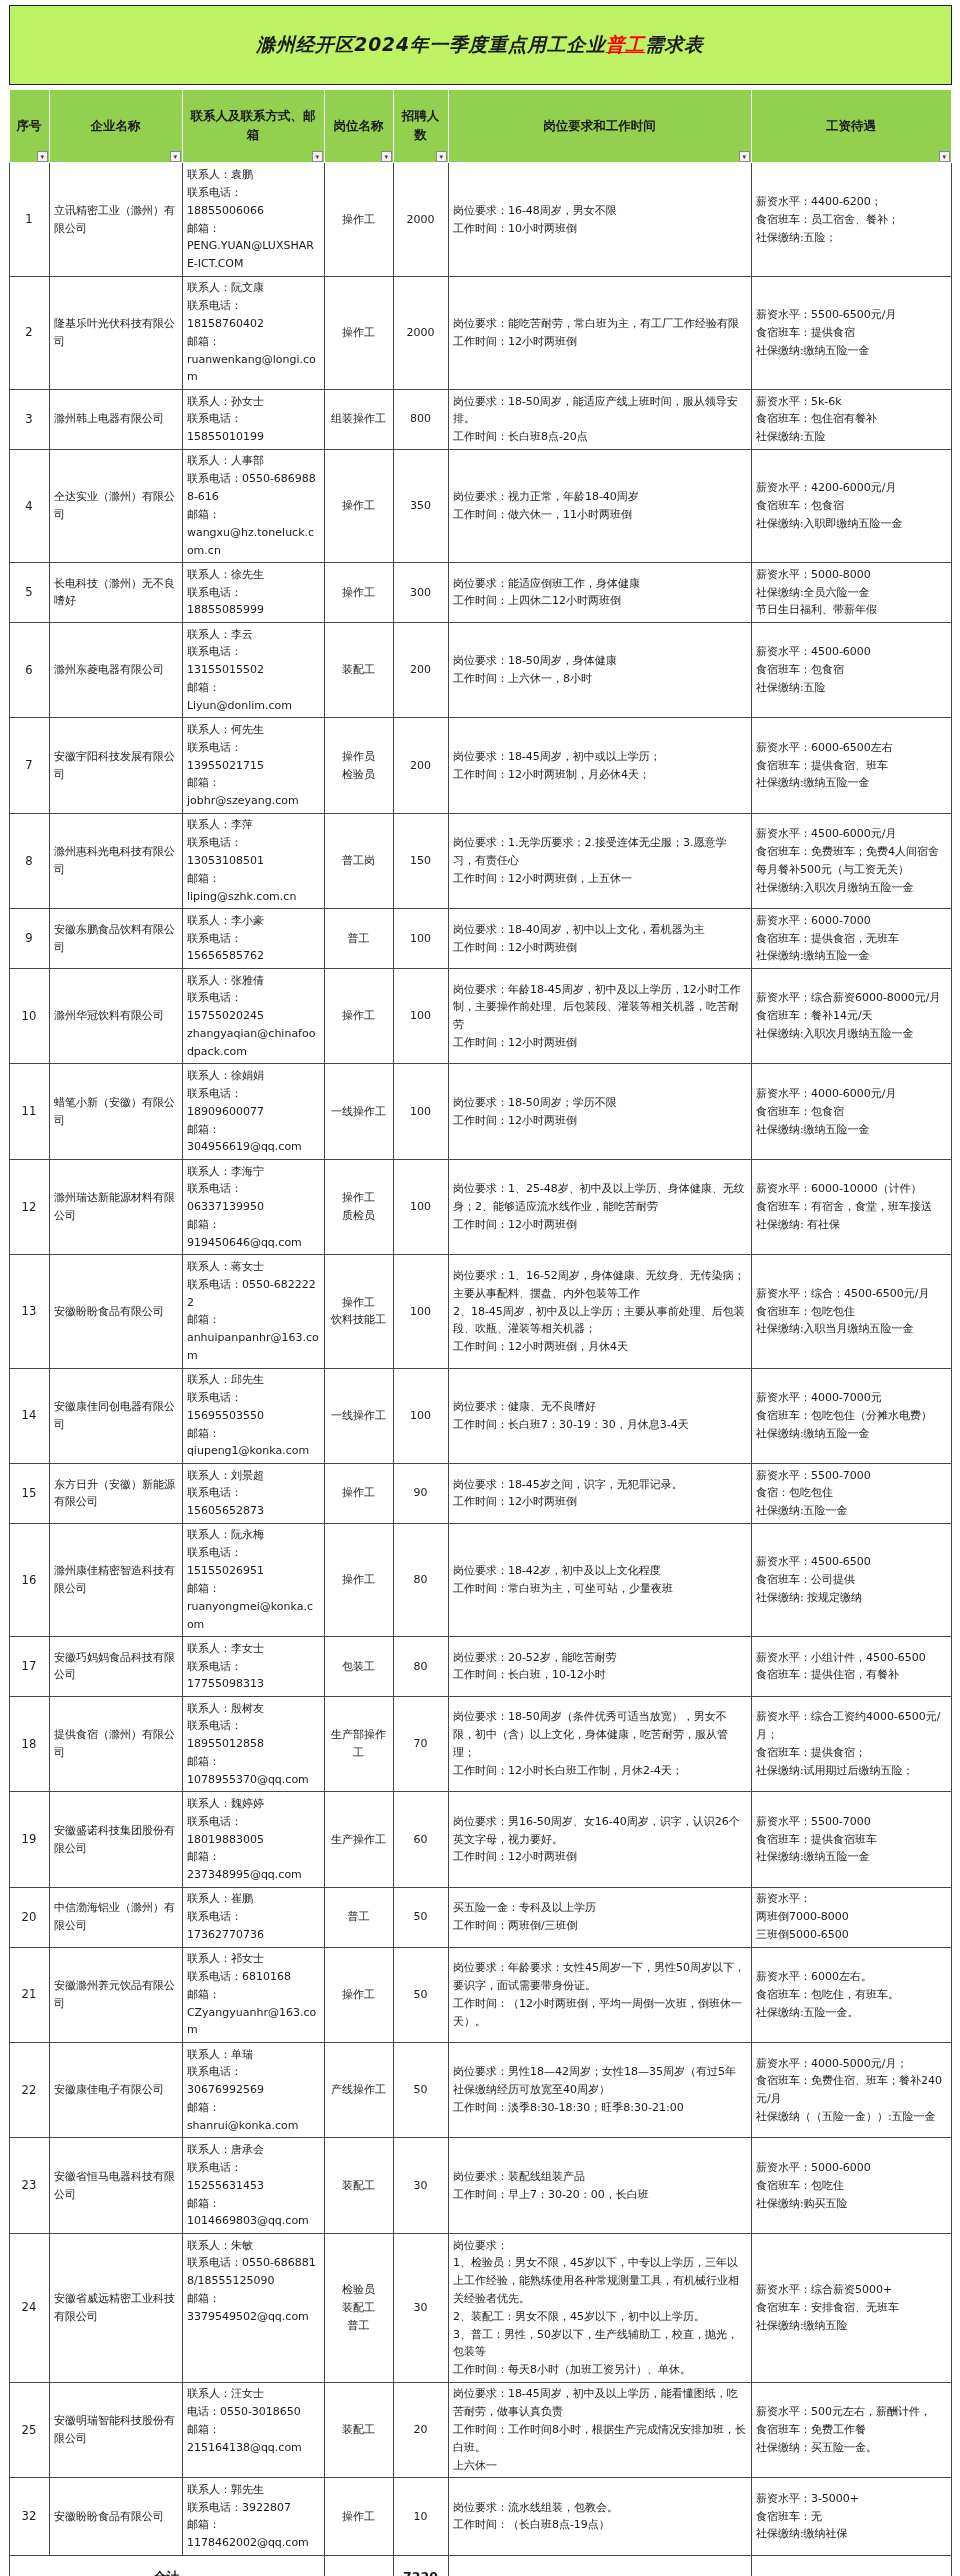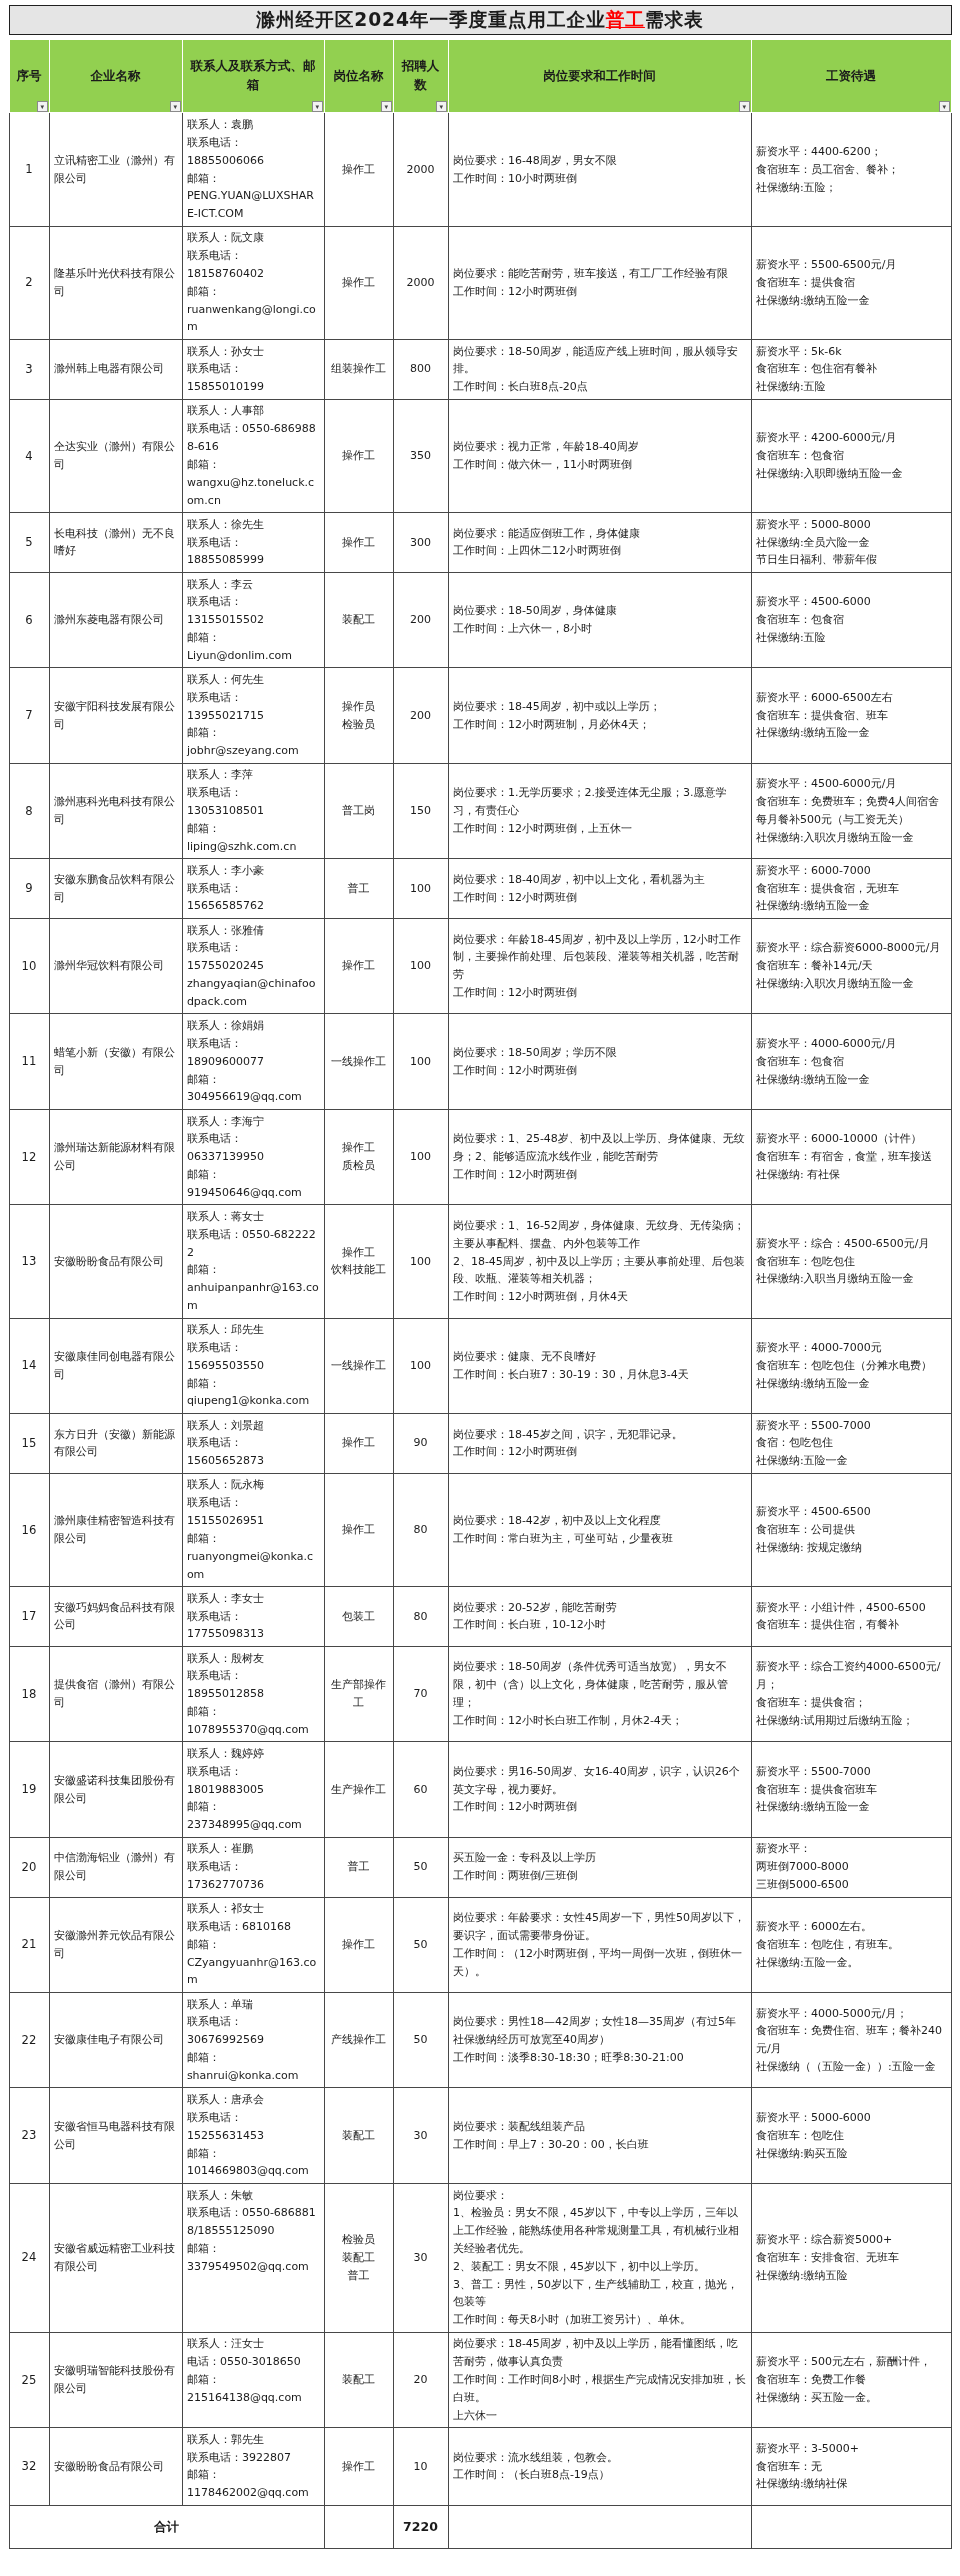--- a/index.html
+++ b/index.html
@@ -1,19 +1,19 @@
 <!DOCTYPE html>
 <html style="font-size:14.2px"><head>
 <meta charset="utf-8">
 <style>
   html,body{margin:0;padding:0;background:#ffffff;}
   body{font-family:"DejaVu Sans","Liberation Sans",sans-serif;color:#1b1b1b;}
   .page{width:943px;margin:5.3px auto 9px auto;}
-  .title-bar{background:#e5e5e5;border:0.9px solid #1f1f1f;text-align:center;
-    font-weight:bold;font-size:18.7px;padding:1px 0;letter-spacing:0.9px;}
+  .title-bar{background:#bef264;border:0.9px solid #1f1f1f;text-align:center;
+    font-weight:bold;font-size:18.7px;padding:26px 0;letter-spacing:0.9px;font-style:italic;}
   .title-hl{color:#ff0000;text-decoration:underline;text-decoration-color:#ff0000;}
   table{border-collapse:collapse;table-layout:fixed;width:943px;margin-top:3.6px;
     font-size:11px;border:1.8px solid #1f1f1f;}
   th{background:#92D050;font-size:12.5px;font-weight:bold;text-align:center;
     vertical-align:middle;border:1.8px solid #ffffff;height:69px;position:relative;
     padding:1.8px 2.7px;line-height:1.5;}
   .filter-box{position:absolute;right:0.9px;bottom:0.9px;width:10.7px;height:10.7px;
     background:#f2f2f2;border:0.9px solid #8a8a8a;font-size:7.1px;line-height:10.7px;
     text-align:center;color:#444;box-sizing:border-box;}
   td{border:0.9px solid #474747;padding:2.7px 4.4px;vertical-align:middle;
@@ -73,21 +73,21 @@
         <tr>
           <td class="center td-no">2</td>
           <td class="td-company">隆基乐叶光伏科技有限公司</td>
           <td class="contact td-contact">联系人：阮文康
 联系电话：
 18158760402
 邮箱：
 ruanwenkang@longi.com</td>
           <td class="center td-position">操作工</td>
           <td class="center td-count">2000</td>
-          <td class="td-requirements">岗位要求：能吃苦耐劳，班车接送，有工厂工作经验有限
+          <td class="td-requirements">岗位要求：能吃苦耐劳，常白班为主，有工厂工作经验有限
 工作时间：12小时两班倒</td>
           <td class="td-salary">薪资水平：5500-6500元/月
 食宿班车：提供食宿
 社保缴纳:缴纳五险一金</td>
         </tr>
         <tr>
           <td class="center td-no">3</td>
           <td class="td-company">滁州韩上电器有限公司</td>
           <td class="contact td-contact">联系人：孙女士
 联系电话：

